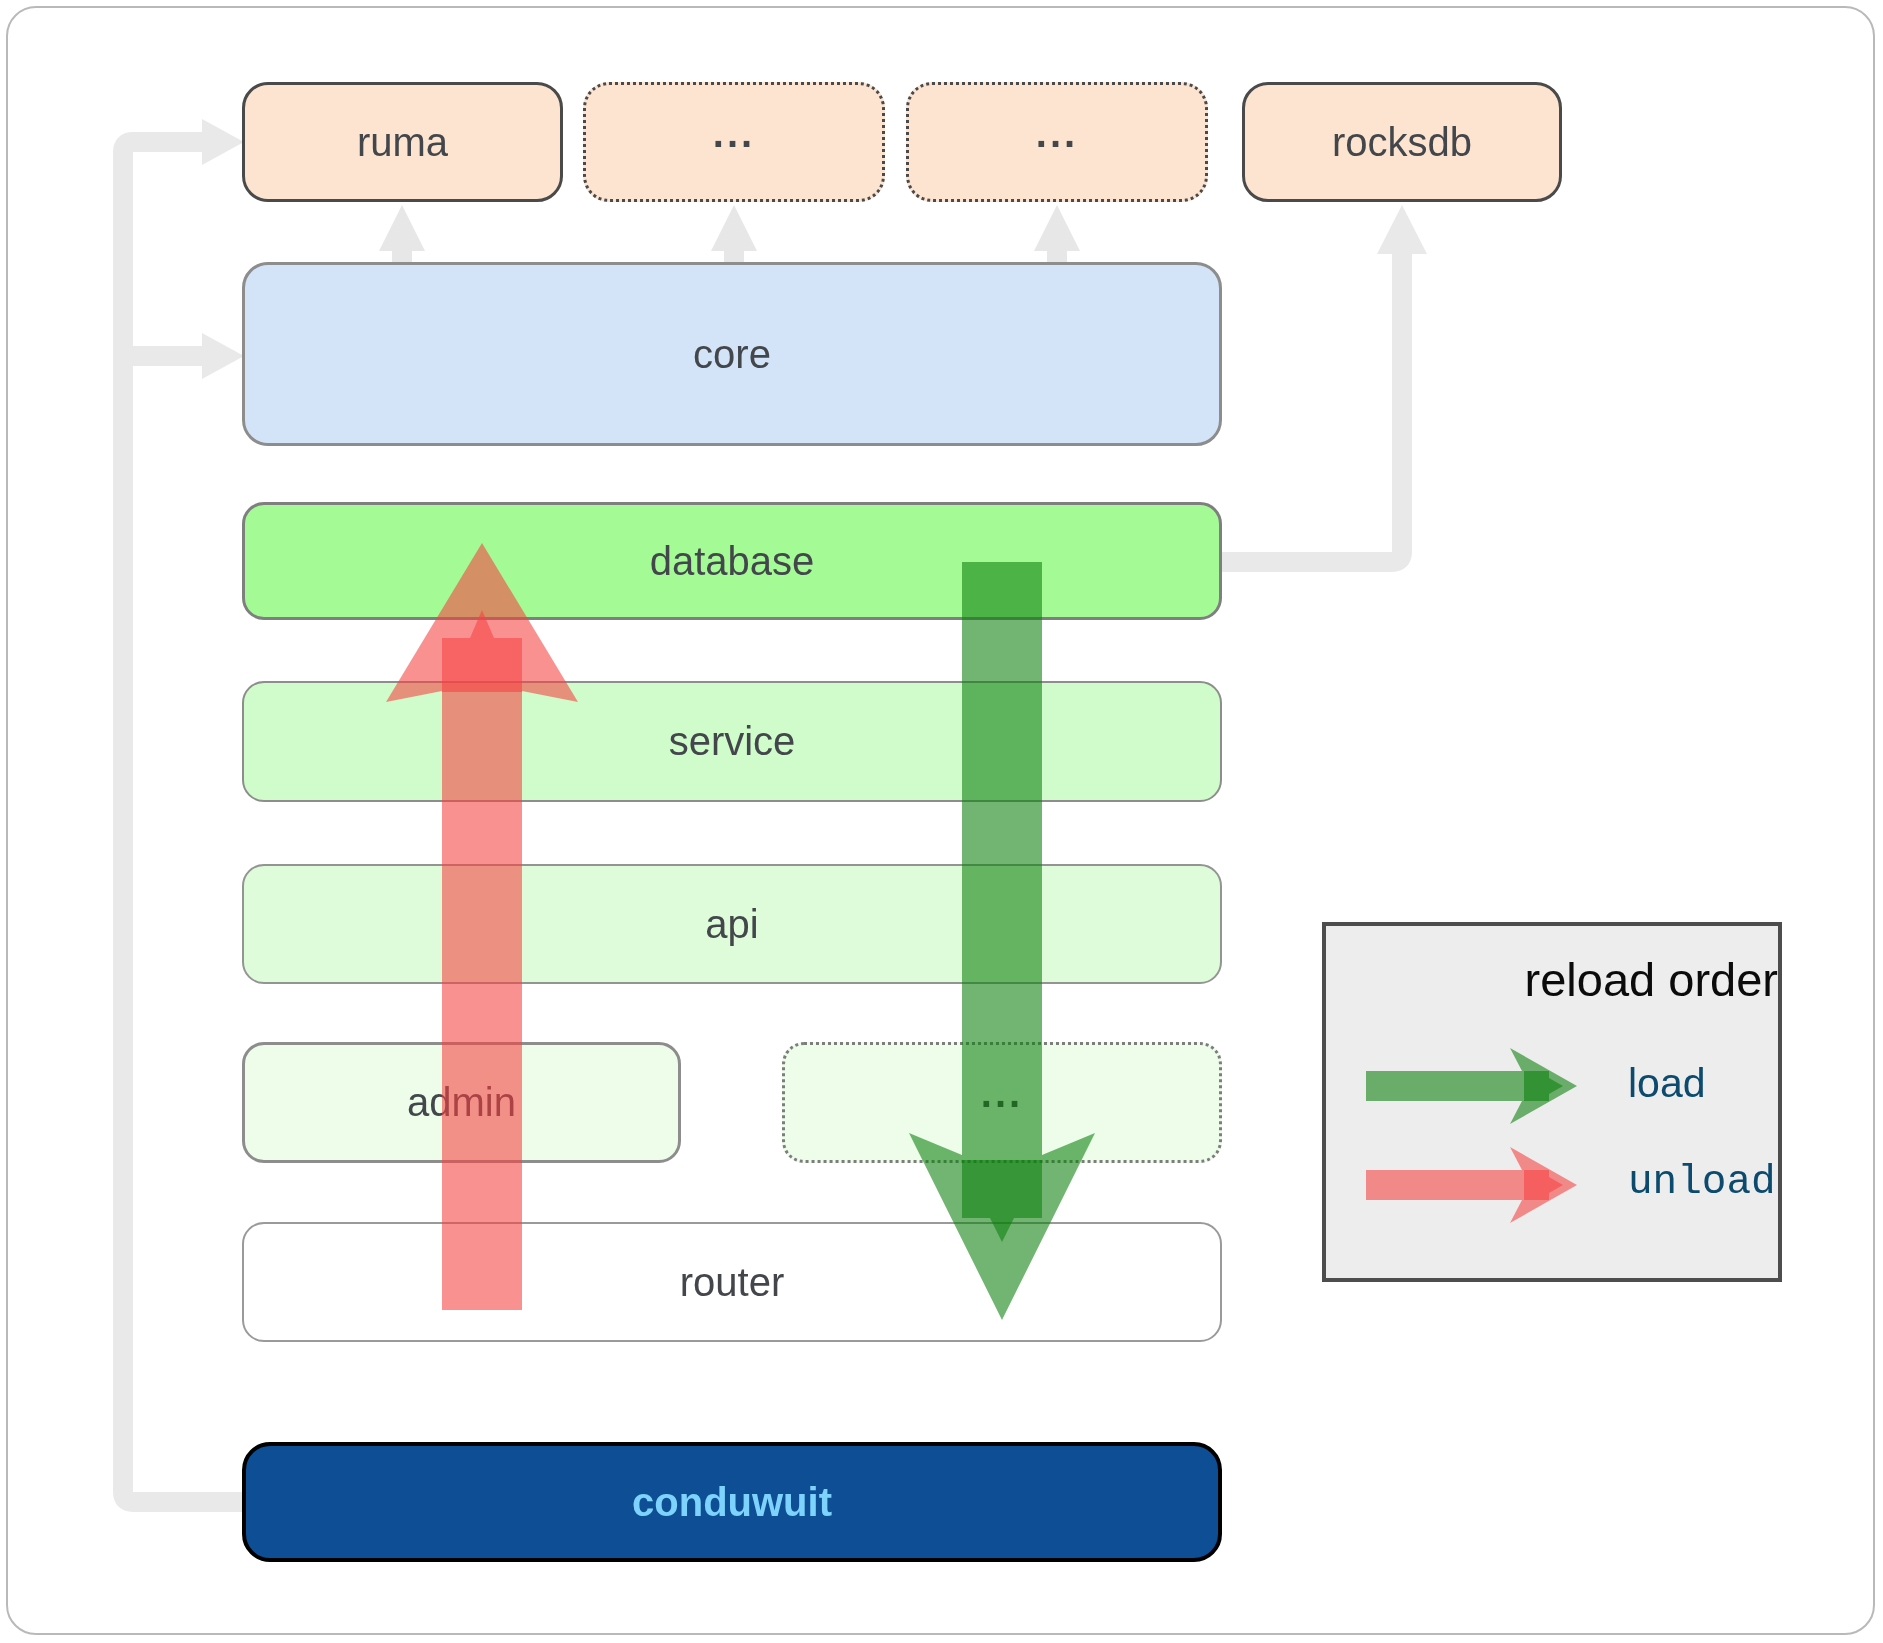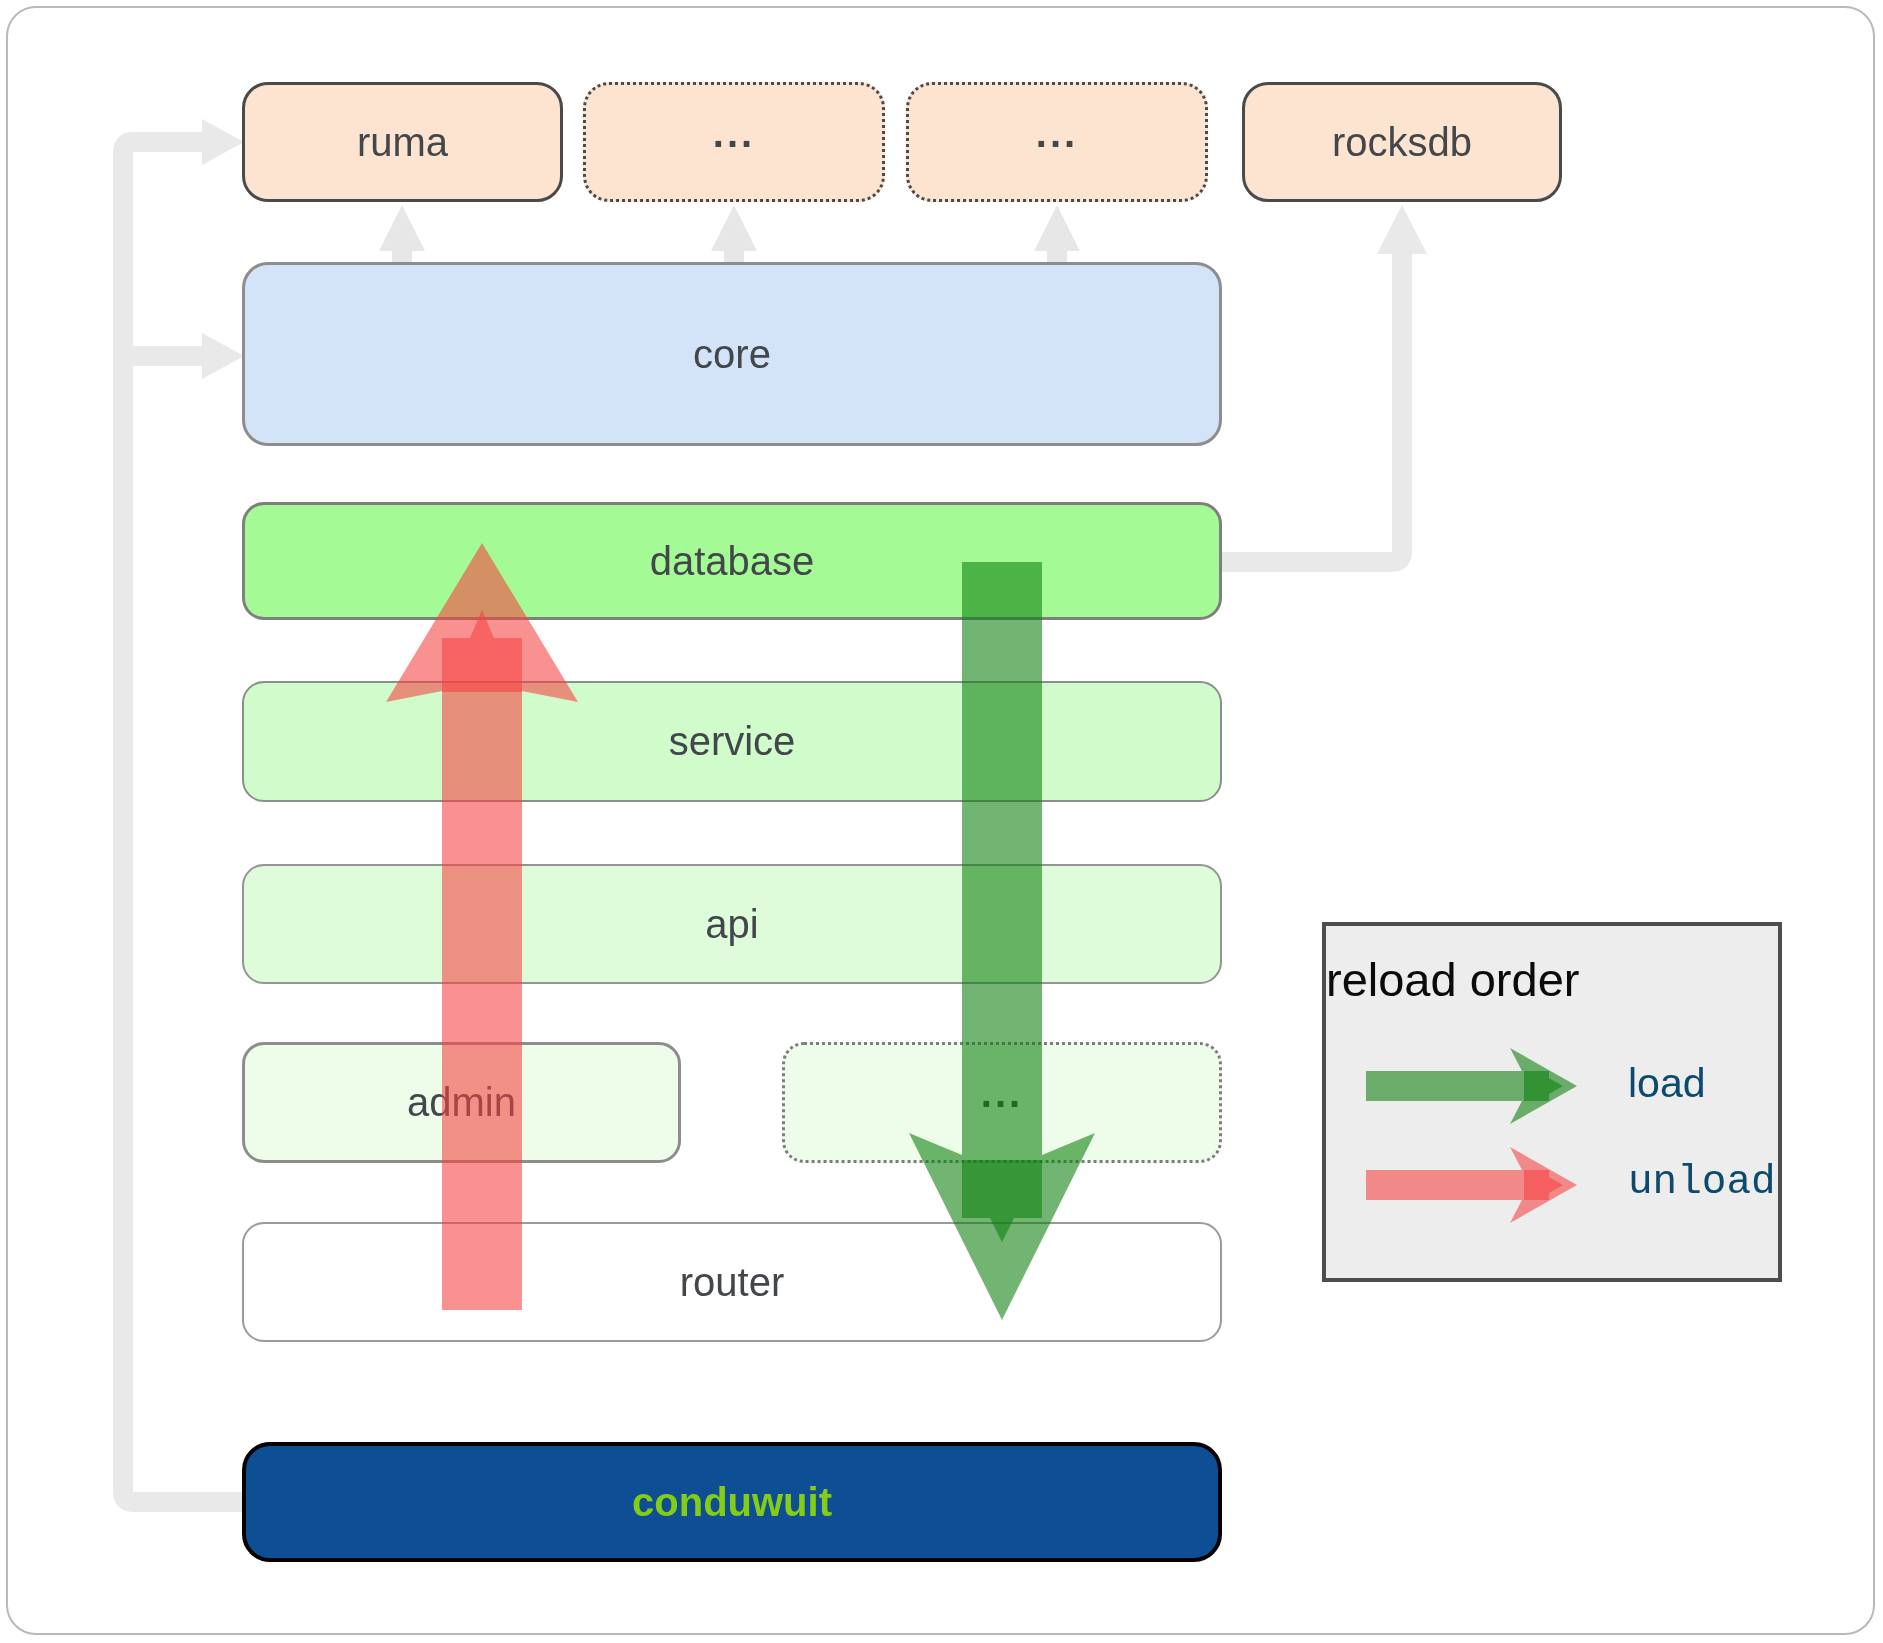--- a/index.html
+++ b/index.html
@@ -27,28 +27,28 @@
   .box-rocksdb {left:1242px;top:82px;width:320px;height:120px;background:#fce4d0;border:3px solid #4a4a4a;border-radius:26px;}
   
   .box-core    {left:242px;top:262px;width:980px;height:184px;background:#d3e4f8;border:3px solid #8d8d8d;border-radius:26px;}
   .box-database{left:242px;top:502px;width:980px;height:118px;background:#a4fb96;border:3px solid #7f7f7f;border-radius:22px;}
   .box-service {left:242px;top:681px;width:980px;height:121px;background:#cffcca;border:2px solid #8d8d8d;border-radius:22px;}
   .box-api     {left:242px;top:864px;width:980px;height:120px;background:#defcda;border:2px solid #949494;border-radius:22px;}
   .box-admin   {left:242px;top:1042px;width:439px;height:121px;background:#edfdea;border:3px solid #8d8d8d;border-radius:22px;}
   .box-dots3   {left:782px;top:1042px;width:440px;height:121px;background:#edfdea;border:3px dotted #7d7d7d;border-radius:22px;}
   .box-router  {left:242px;top:1222px;width:980px;height:120px;background:#ffffff;border:2px solid #9a9a9a;border-radius:22px;}
   .box-conduwuit{left:242px;top:1442px;width:980px;height:120px;background:#0d4e94;border:4px solid #000000;border-radius:28px;
-                 color:#84cc16;font-weight:700;font-size:40px;}
+                 color:#7dd3fc;font-weight:700;font-size:40px;}
   
   .legend{
     position:absolute;left:1322px;top:922px;width:460px;height:360px;box-sizing:border-box;
     background:#ededed;border:4px solid #4d4d4d;z-index:2;
   }
   .legend-title{
-    position:absolute;left:0;top:26px;width:100%;text-align:left;
+    position:absolute;left:0;top:26px;width:100%;text-align:right;
     font-size:47px;color:#0b0b0b;
   }
   .legend-label{position:absolute;font-size:41px;color:#0c4a6e;}
   .legend-label.load{left:302px;top:134px;}
   .legend-label.unload{left:302px;top:233px;font-family:Liberation Mono, monospace;}
   .legend svg{position:absolute;left:0;top:0;}
 </style>
 </head>
 <body>
 

